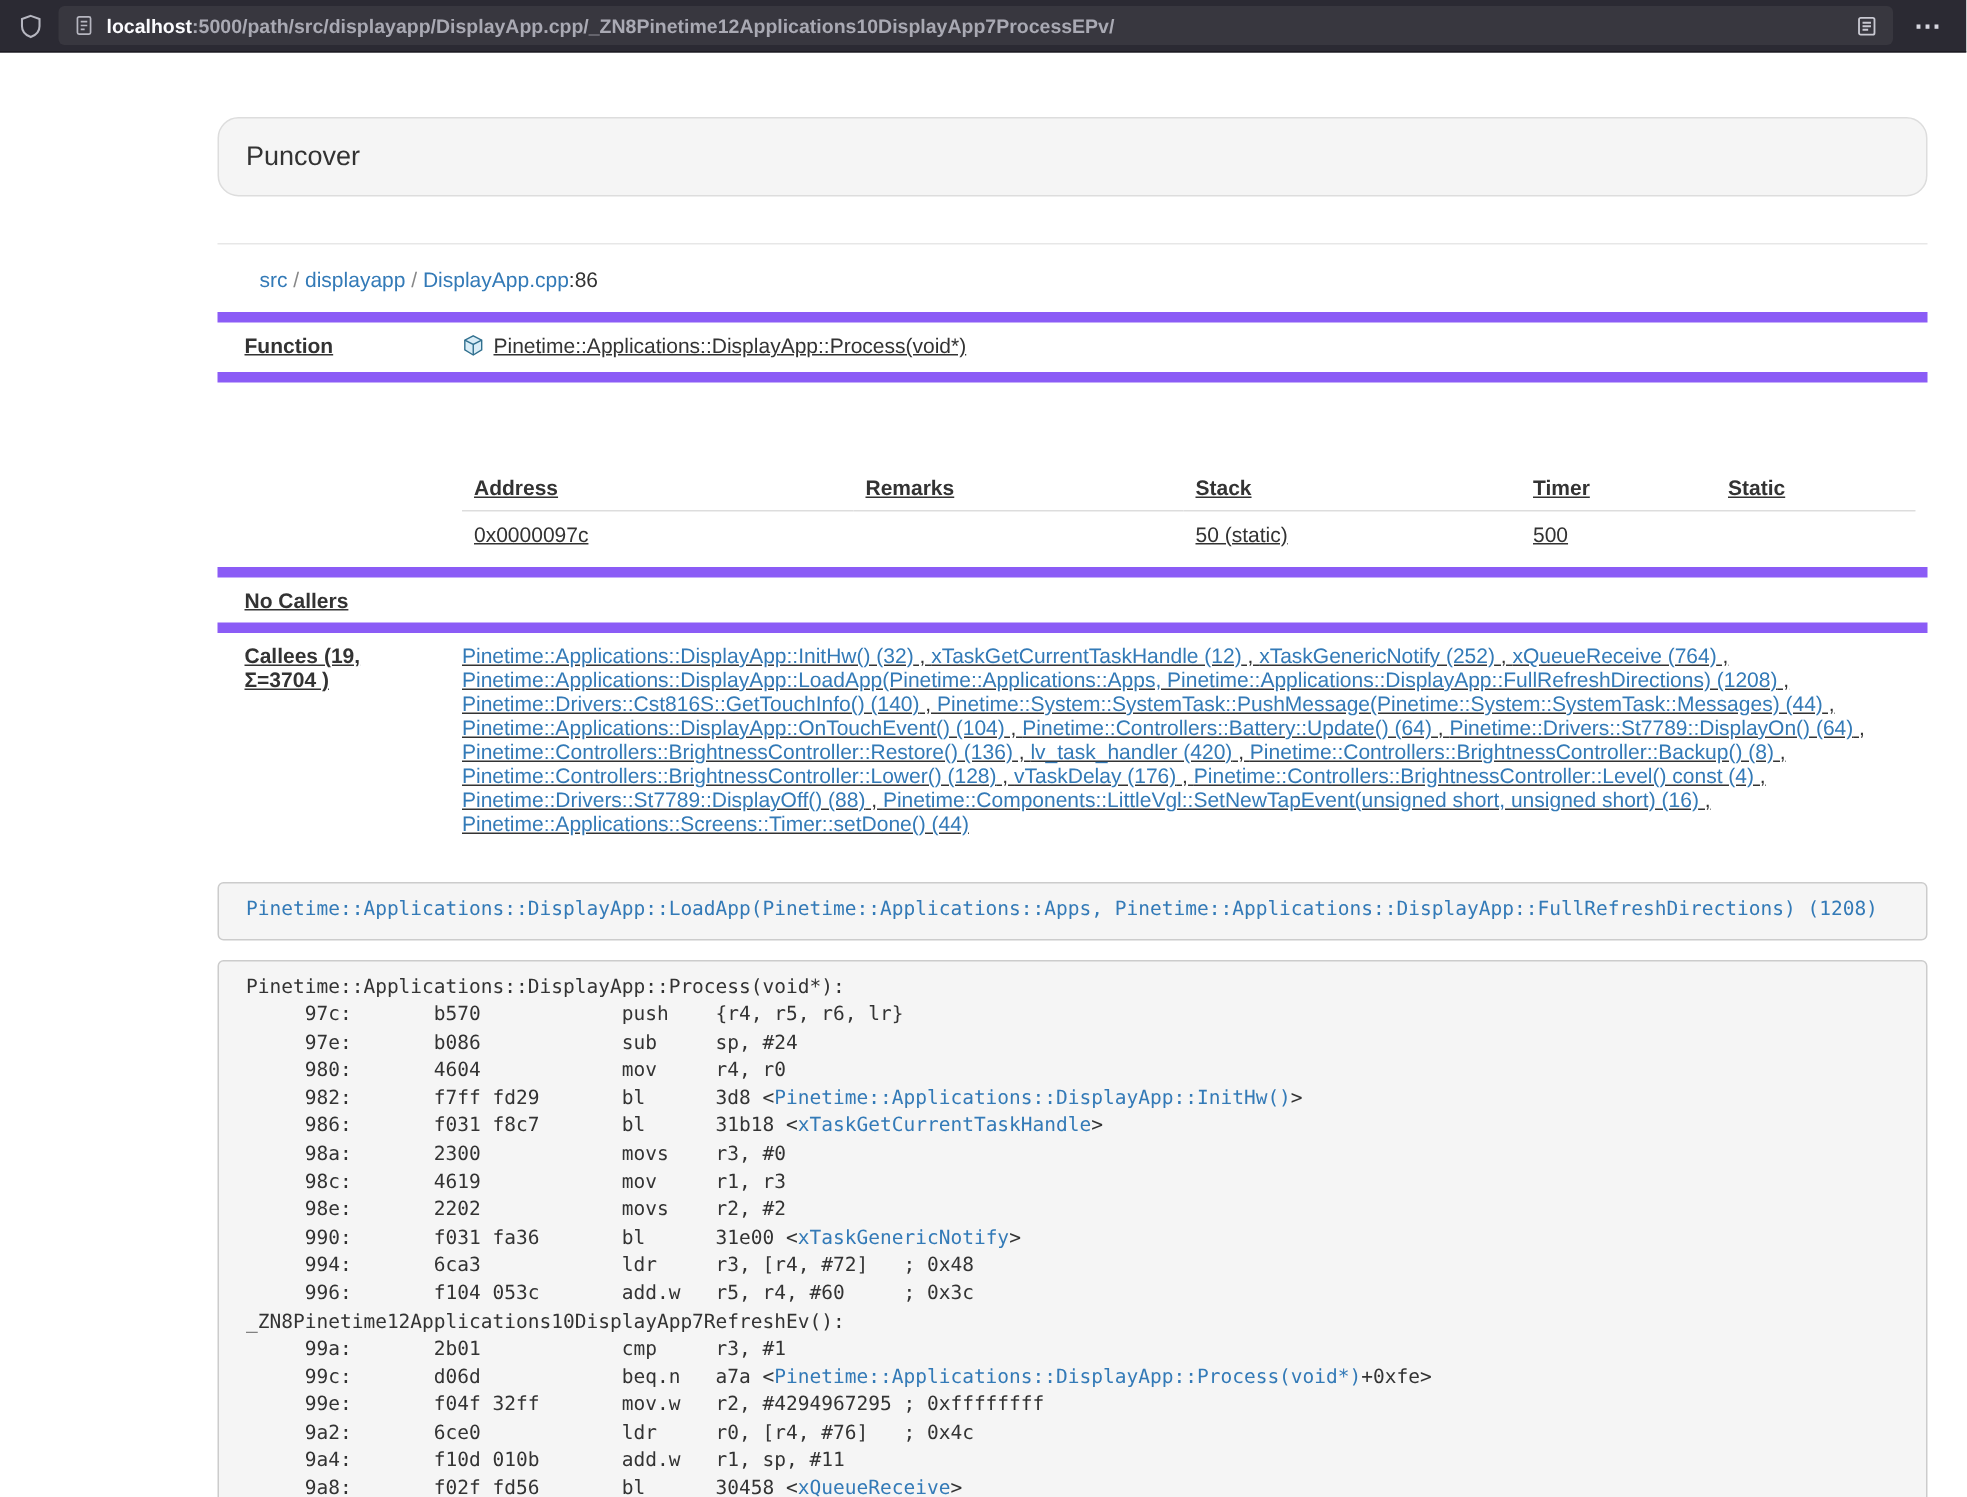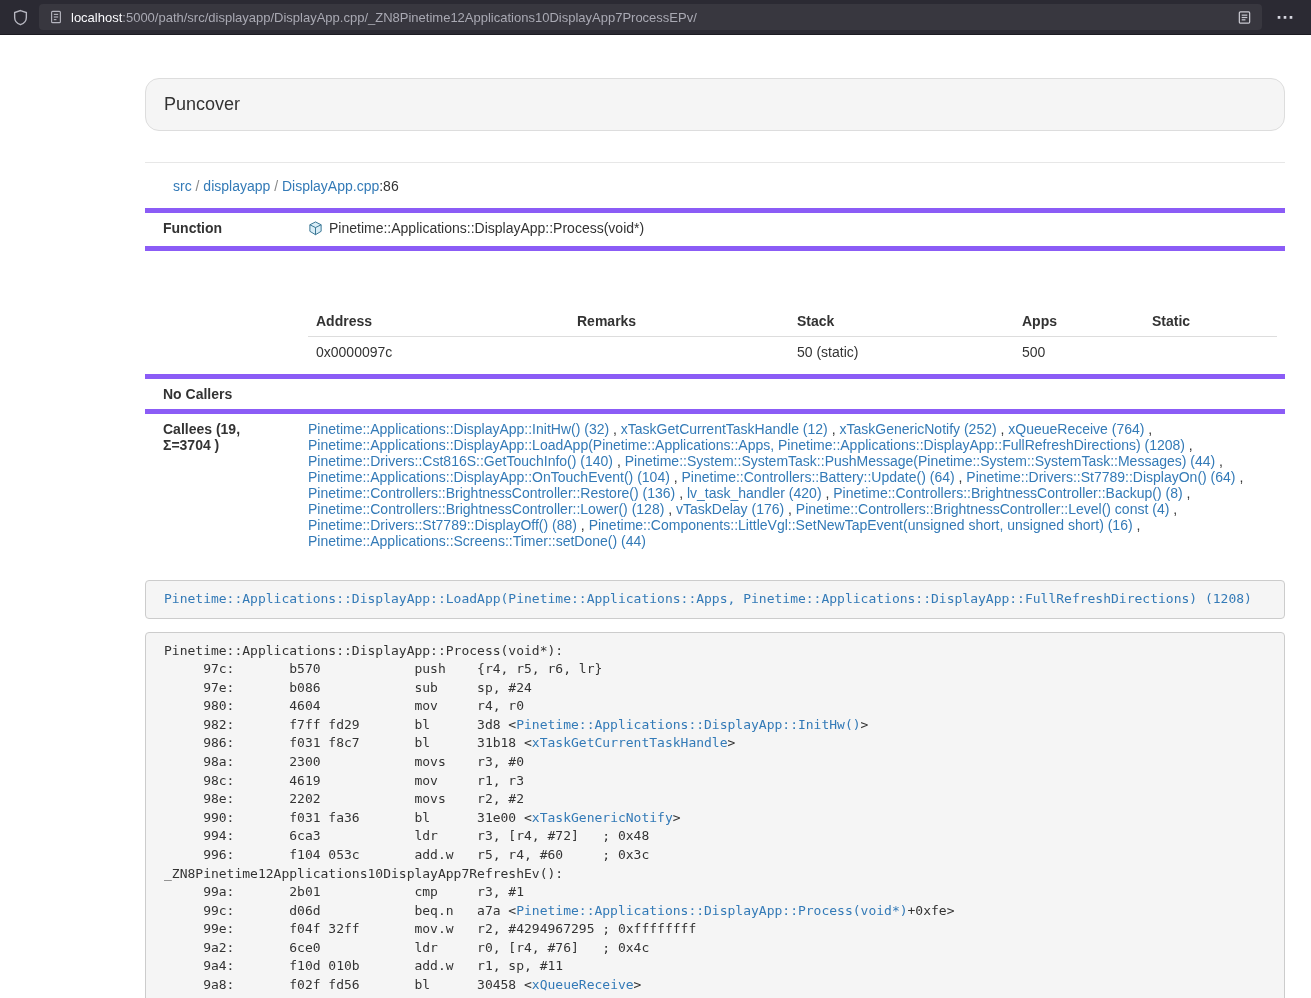--- a/index.html
+++ b/index.html
@@ -12,41 +12,41 @@
   a { color:var(--link,#337ab7); text-decoration:none; cursor:pointer; }
 
   
   .toolbar {
     height:35px; background:#2b2a33; border-bottom:1px solid #1c1b22;
     display:flex; align-items:center; padding:0 12px; gap:10px;
   }
   .tb-icon { display:flex; align-items:center; flex:0 0 auto; }
   .urlbar {
     flex:1; height:26px; min-width:0; background:#38373f; border-radius:4px;
-    display:flex; align-items:center; padding:0 10px; gap:8px; font-size:13px;
+    display:flex; align-items:center; padding:0 10px; gap:8px; font-size:13px;font-weight:bold;
   }
   .url { white-space:nowrap; overflow:hidden; flex:1; }
   .url-host { color:#fbfbfe; }
   .url-path { color:#a9a9b3; }
   .reader { margin-left:auto; }
   .menu-dots { color:#d7d7e0; font-size:18px; font-weight:bold; letter-spacing:1px; line-height:1; padding:0 4px; }
 
   
   .content { margin-left:145px; width:1140px; }
   .panel { margin-top:43px; background:#f5f5f5; border:1px solid #ddd; border-radius:14px; }
   .panel-heading { padding:15px 18px; font-size:18px; color:#333; }
   hr.rule { border:none; border-top:1px solid #e7e7e7; margin:31px 0 0; }
   .breadcrumb { margin-top:15px; font-size:14px; line-height:17px;margin-left:28px; }
   .breadcrumb .sep { color:#888; }
   .breadcrumb .plain { color:#333; }
 
   table.main { width:100%; border-collapse:collapse; margin-top:13px; font-size:14px; }
   table.main th, table.main td { text-align:left; vertical-align:top; }
   table.main > tbody > tr > th,
-  table.main > tbody > tr > td { border-top:5px solid #8b5cf6; padding:7px 8px 7px 18px; line-height:16px; }
+  table.main > tbody > tr > td { border-top:7px solid #8b5cf6; padding:7px 8px 7px 18px; line-height:16px;text-decoration:underline; }
   th.lbl { width:145px; font-weight:bold; color:#333; }
   tr.stats-row > td { padding:0 8px 0 18px; }
   table.inner { width:100%; border-collapse:collapse; font-size:14px;margin-top:48px; }
   table.inner th, table.inner td { padding:7px 8px; line-height:16px; text-align:left; }
   table.inner th { font-weight:bold; }
   table.inner tbody tr > td { border-top:1px solid #ddd; }
   tr.callees-row > th, td.callees { line-height:20px; }
 
   .fn-icon { display:inline-block; vertical-align:-3px; margin-right:6px; }
 
@@ -121,21 +121,21 @@
                 <col style="width:220px">
                 <col style="width:225px">
                 <col style="width:130px">
                 <col>
             </colgroup>
             <thead>
                 <tr id="stats-head">
                   <th>Address</th>
                   <th>Remarks</th>
                   <th>Stack</th>
-                  <th>Apps</th>
+                  <th>Timer</th>
                   <th>Static</th>
                 </tr>
               </thead>
             <tbody id="stats-body">
                 <tr>
                   <td>0x0000097c</td>
                   <td></td>
                   <td>50 (static)</td>
                   <td>500</td>
                   <td></td>

